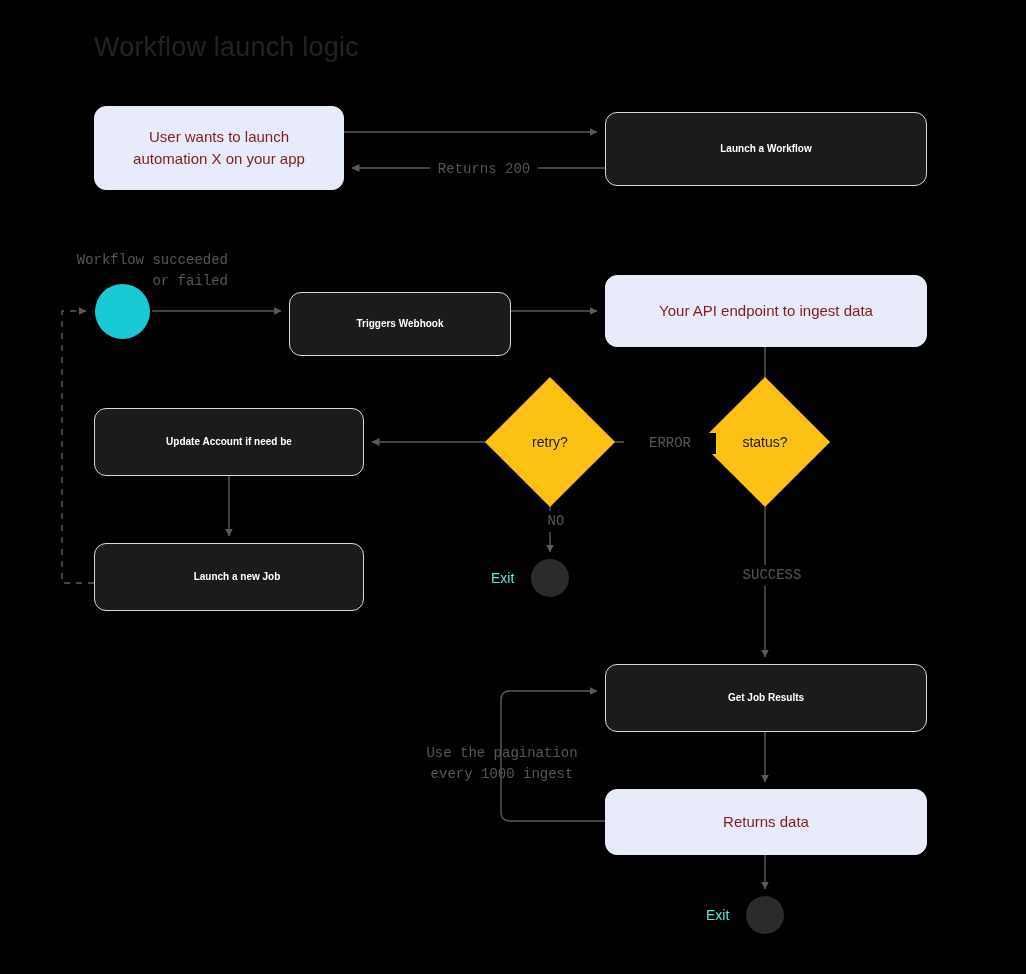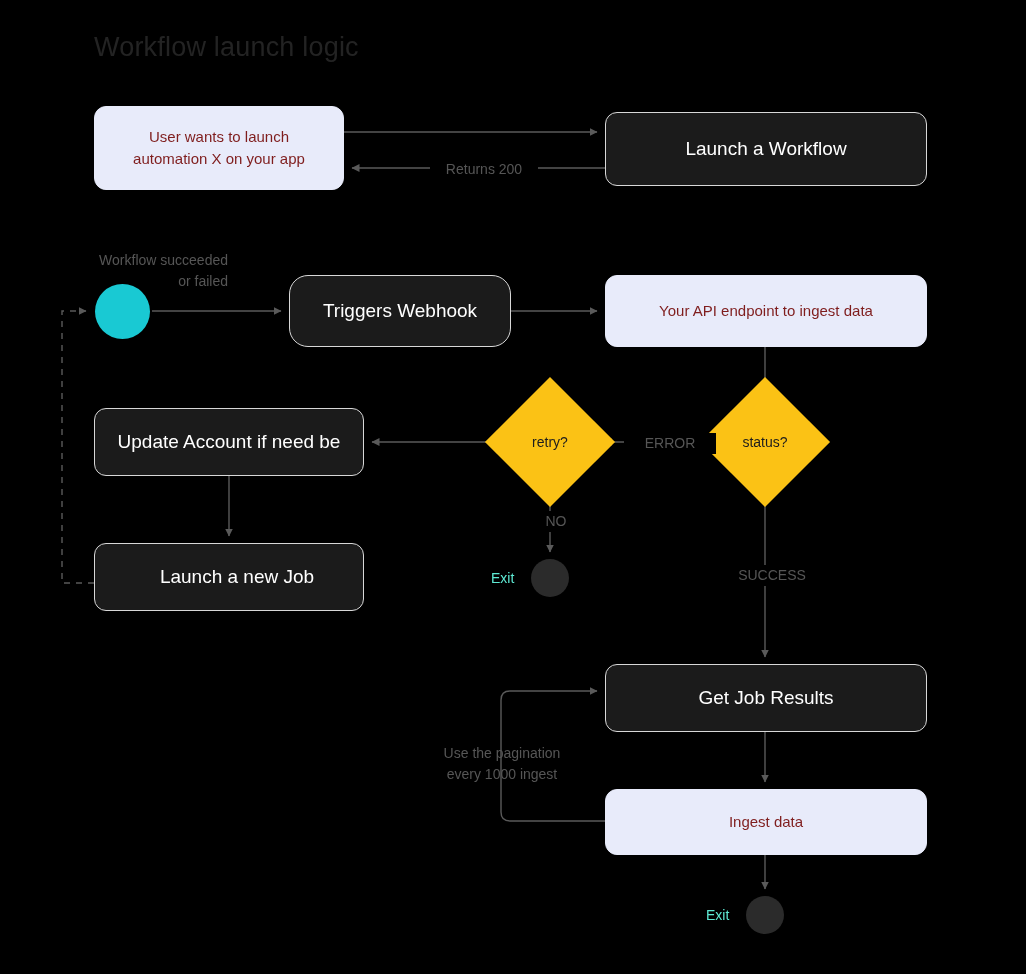--- a/index.html
+++ b/index.html
@@ -45,22 +45,22 @@
     align-items: center;
     justify-content: center;
     text-align: center;
     border-radius: 12px;
     line-height: 1.45;
   }
   .node.dark {
     background: #1b1b1b;
     border: 1px solid #d8d8d8;
     color: #ffffff;
-    font-weight: normal;
-    font-size: 19px;
+    font-weight: bold;
+    font-size: 10px;
   }
   .node.light {
     background: #e8ebfa;
     border: 1px solid #e8ebfa;
     color: #7f1d1d;
     font-weight: normal;
     font-size: 15px;
   }
   
   .circle {
@@ -93,20 +93,21 @@
     color: #1d1d1d;
     white-space: nowrap;
   }
   
   .edge-label {
     position: absolute;
     color: #565656;
     font-size: 14px;
     white-space: pre;
     line-height: 1.5;
+    font-family: Liberation Mono, monospace;
   }
   .edge-label.on-black {
     background: #000000;
     padding: 0 6px;
   }
   .edge-label.center {
     text-align: center;
   }
   .edge-label.right {
     text-align: right;
@@ -167,21 +168,21 @@
     <span style="white-space:pre-line;">User wants to launch
 automation X on your app</span>
   </div>
 
   <div class="node dark" style="left:605px; top:112px; width:322px; height:74px;">
     <span>Launch a Workflow</span>
   </div>
 
   <div class="circle start" style="left:95px; top:284px; width:55px; height:55px;"></div>
 
-  <div class="node dark" style="left:289px; top:275px; width:222px; height:72px;border-radius:19px;">
+  <div class="node dark" style="left:289px; top:292px; width:222px; height:64px;">
     <span>Triggers Webhook</span>
   </div>
 
   <div class="node dark" style="left:94px; top:408px; width:270px; height:68px;">
     <span>Update Account if need be</span>
   </div>
 
   <div class="node light" style="left:605px; top:275px; width:322px; height:72px;">
     <span>Your API endpoint to ingest data</span>
   </div>
@@ -200,21 +201,21 @@
     <span>Launch a new Job</span>
   </div>
 
   <div class="circle exit" style="left:531px; top:559px; width:38px; height:38px;"></div>
 
   <div class="node dark" style="left:605px; top:664px; width:322px; height:68px;">
     <span>Get Job Results</span>
   </div>
 
   <div class="node light" style="left:605px; top:789px; width:322px; height:66px;">
-    <span>Ingest data</span>
+    <span>Returns data</span>
   </div>
 
   <div class="circle exit" style="left:746px; top:896px; width:38px; height:38px;"></div>
 
   <div class="edge-label on-black center" style="left:430px; top:159px; width:96px;">Returns 200</div>
 
   <div class="edge-label right" style="left: 50px; top: 250px; width: 178px; white-space: pre-line;">Workflow succeeded
 or failed</div>
 
   <div class="edge-label on-black center" style="left:624px; top:433px; width:80px;">ERROR</div>

